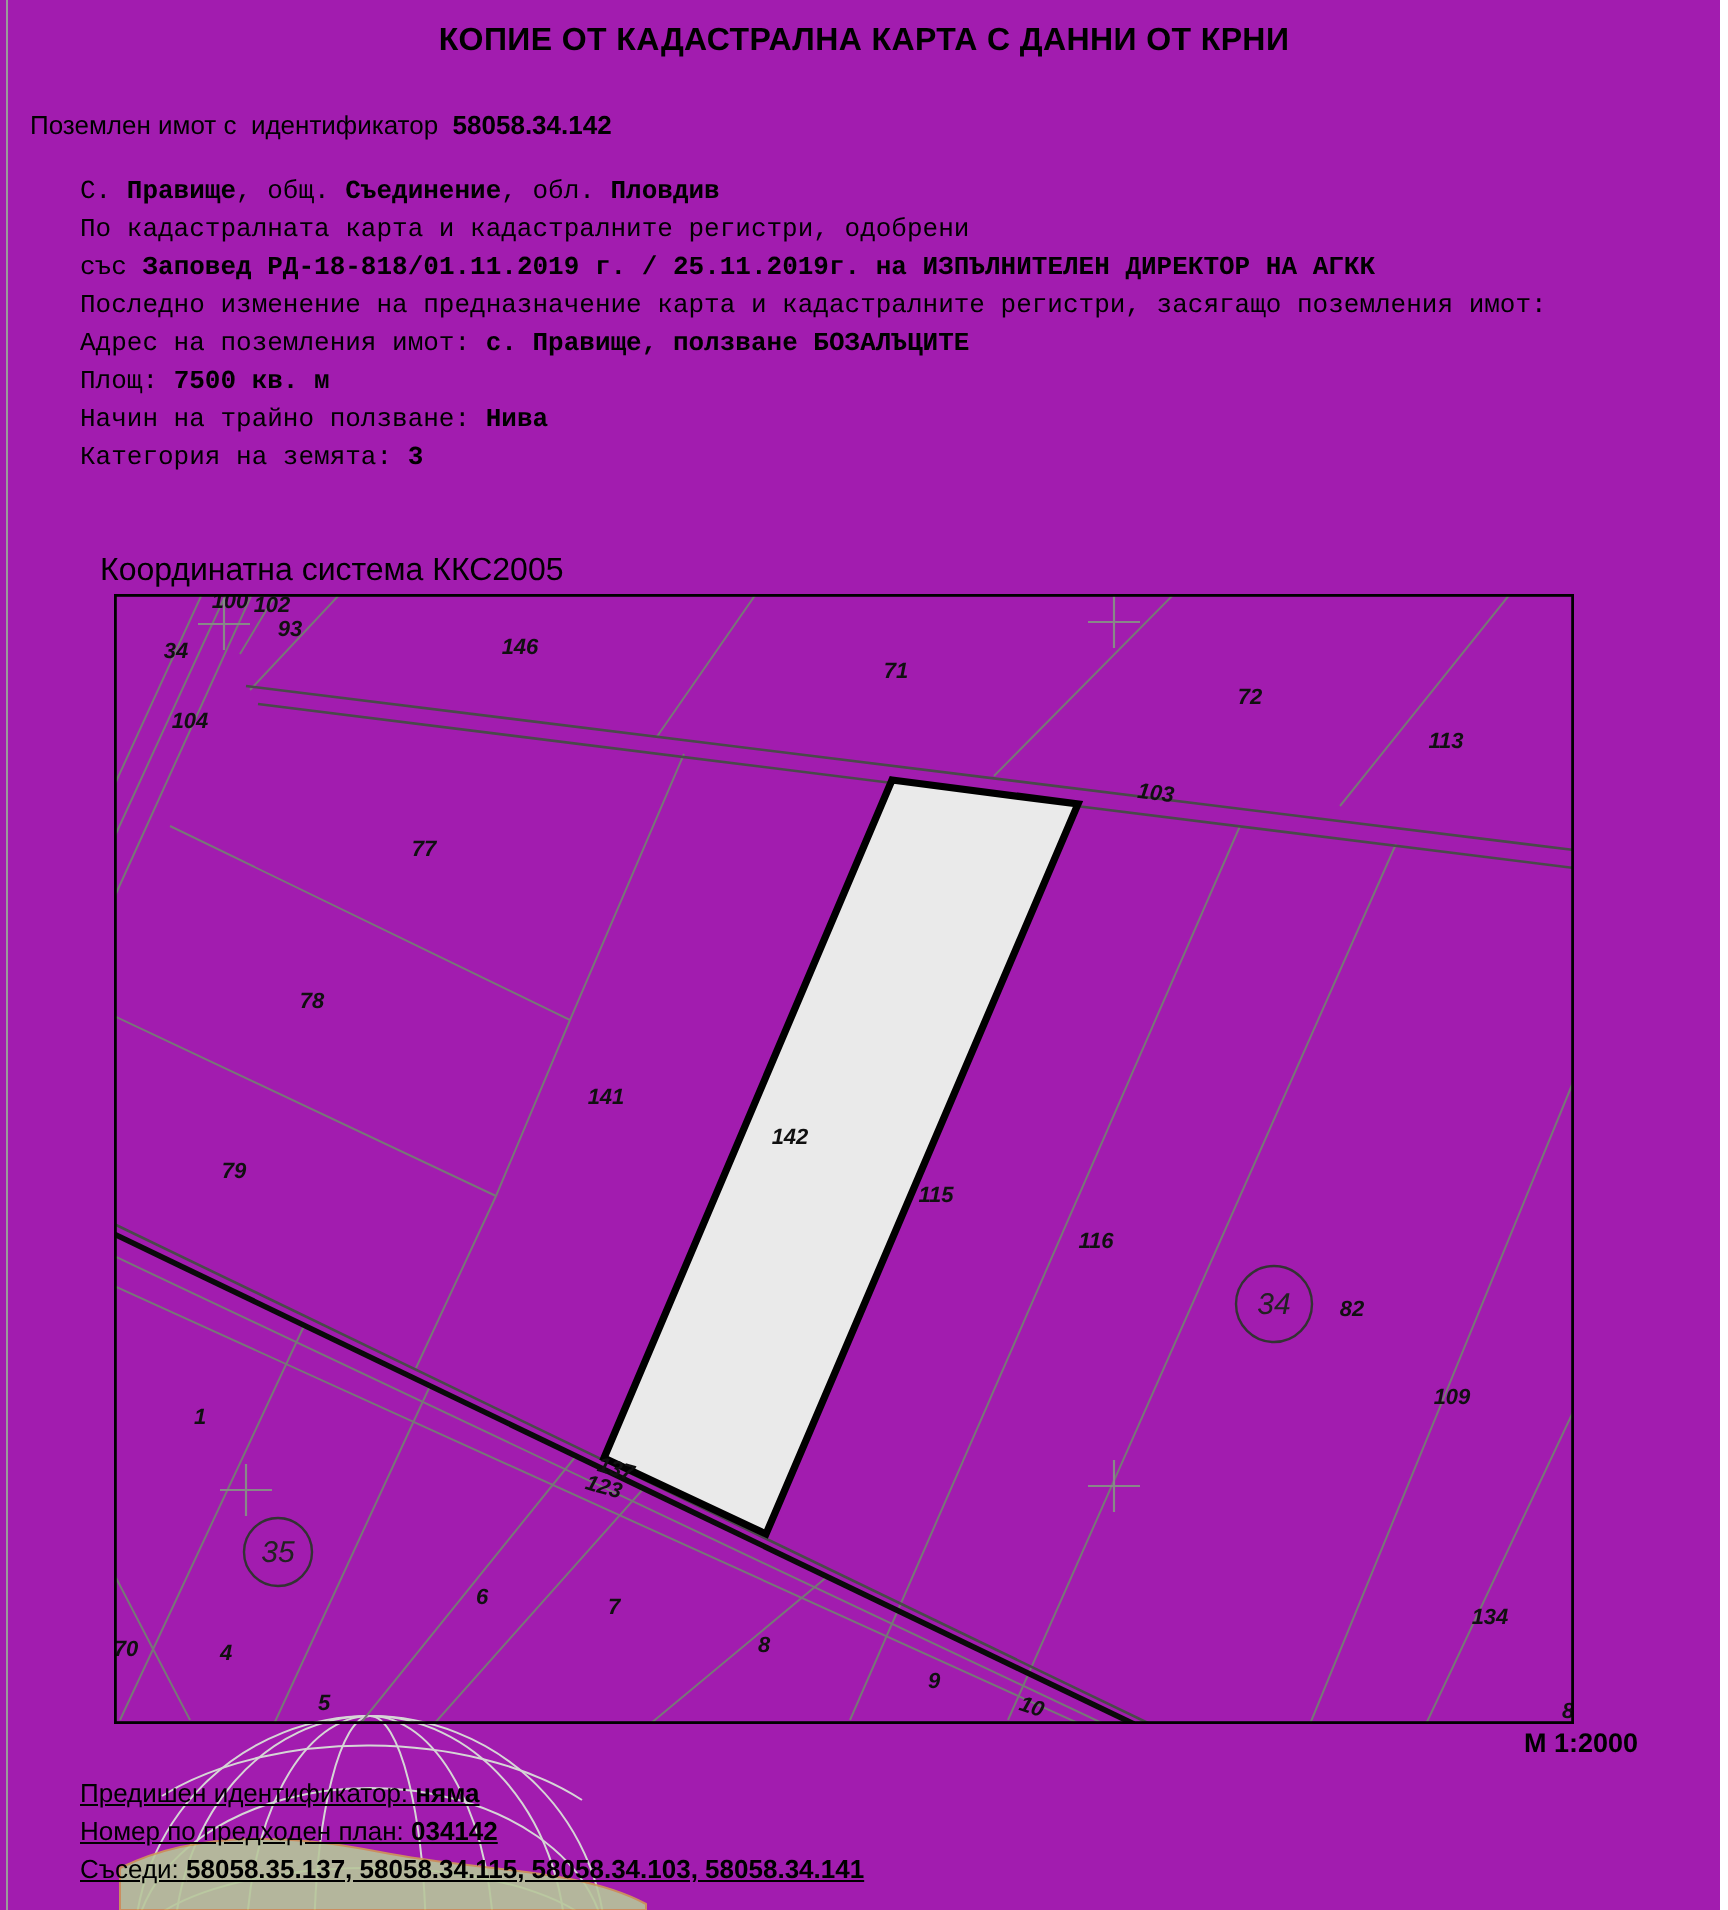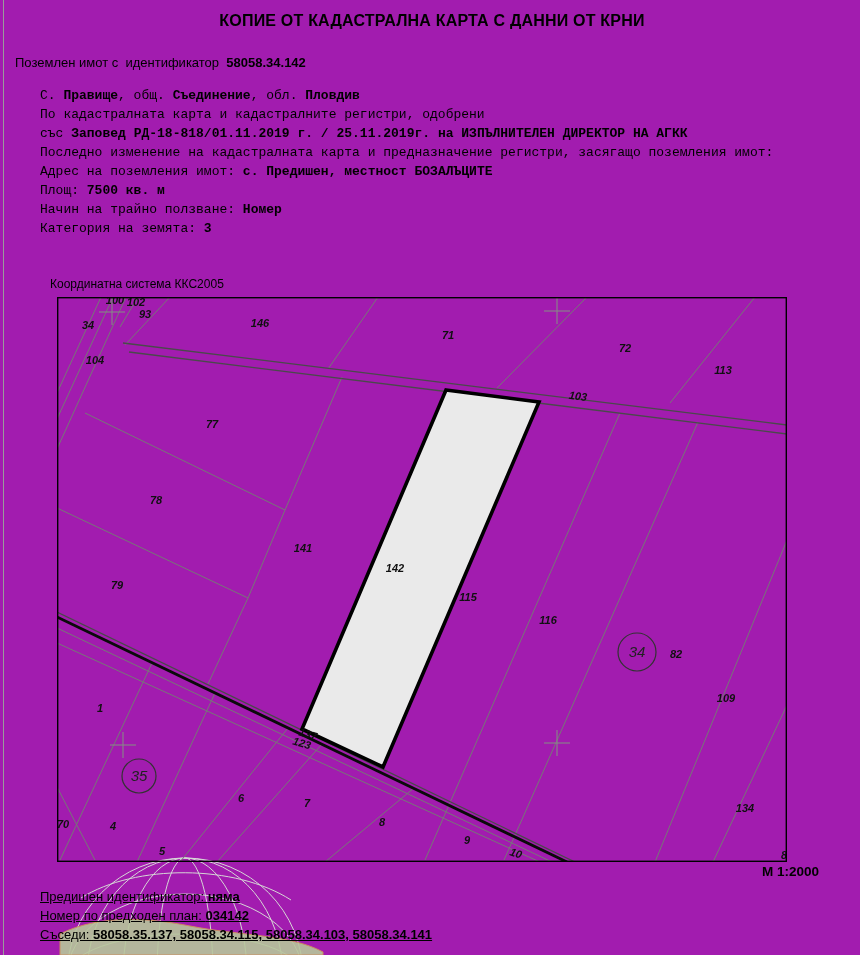--- a/index.html
+++ b/index.html
@@ -5,21 +5,21 @@
   html,body{margin:0;padding:0;background:#fff;}
   #page{position:relative;width:860px;height:955px;background:#a21caf;overflow:hidden;
         font-family:"Liberation Sans",sans-serif;color:#000;}
   #left-edge{position:absolute;left:3px;top:0;width:1px;height:955px;background:#9a9a9a;}
   .doc-title{position:absolute;left:15px;top:12px;width:834px;text-align:center;
              font-size:16px;font-weight:bold;letter-spacing:.2px;}
   .doc-subtitle{position:absolute;left:15px;top:55px;width:834px;text-align:left;
                 font-size:13px;white-space:pre-wrap;}
   .info-block{position:absolute;left:40px;top:86px;width:790px;font-size:13px;font-family:Liberation Mono, monospace;}
   .tline{height:19px;line-height:19px;white-space:pre;}
-  .coord-label{position:absolute;left:50px;top:277px;font-size:12px;}
+  .coord-label{position:absolute;left:50px;top:277px;font-size:16px;}
   .scale-label{position:absolute;left:15px;top:864px;width:804px;text-align:right;
                font-size:13.5px;font-weight:bold;}
   .footer-block{position:absolute;left:40px;top:887px;width:790px;font-size:13px;z-index:2;text-decoration:underline;}
   #map-wrap{position:absolute;left:57px;top:297px;width:730px;height:565px;z-index:1;}
   #watermark{position:absolute;left:55px;top:856px;z-index:0;}
   .thin{stroke:#777;stroke-width:1;fill:none;}
   .road{stroke:#4a4a4a;stroke-width:1.3;fill:none;}
   .thick{stroke:#0a0a0a;stroke-width:2.8;fill:none;}
   .mapborder{fill:none;stroke:#000;stroke-width:1.4;}
   .hl{stroke:#000;stroke-width:3.6;stroke-linejoin:miter;}
@@ -37,24 +37,24 @@
   <div id="left-edge"></div>
 
   <div class="doc-title">КОПИЕ ОТ КАДАСТРАЛНА КАРТА С ДАННИ ОТ КРНИ</div>
 
   <div class="doc-subtitle"><span>Поземлен имот с  идентификатор  </span><b>58058.34.142</b></div>
 
   <div class="info-block">
       <div class="tline"><span>С. </span><b>Правище</b><span>, общ. </span><b>Съединение</b><span>, обл. </span><b>Пловдив</b></div>
       <div class="tline"><span>По кадастралната карта и кадастралните регистри, одобрени</span></div>
       <div class="tline"><span>със </span><b>Заповед РД-18-818/01.11.2019 г. / 25.11.2019г. на ИЗПЪЛНИТЕЛЕН ДИРЕКТОР НА АГКК</b></div>
-      <div class="tline"><span>Последно изменение на кадастралната карта и предназначение регистри, засягащо поземления имот:</span></div>
-      <div class="tline"><span>Адрес на поземления имот: </span><b>с. Предишен, местност БОЗАЛЪЦИТЕ</b></div>
+      <div class="tline"><span>Последно изменение на предназначение карта и кадастралните регистри, засягащо поземления имот:</span></div>
+      <div class="tline"><span>Адрес на поземления имот: </span><b>с. Правище, ползване БОЗАЛЪЦИТЕ</b></div>
       <div class="tline"><span>Площ: </span><b>7500 кв. м</b></div>
-      <div class="tline"><span>Начин на трайно ползване: </span><b>Номер</b></div>
+      <div class="tline"><span>Начин на трайно ползване: </span><b>Нива</b></div>
       <div class="tline"><span>Категория на земята: </span><b>3</b></div>
     </div>
 
   <div class="coord-label">Координатна система ККС2005</div>
 
   <div id="map-wrap">
     <svg width="730" height="565" viewBox="0 0 730 565" xmlns="http://www.w3.org/2000/svg">
       <g>
 
         <line class="thin" x1="44" y1="0" x2="0" y2="96"></line>

